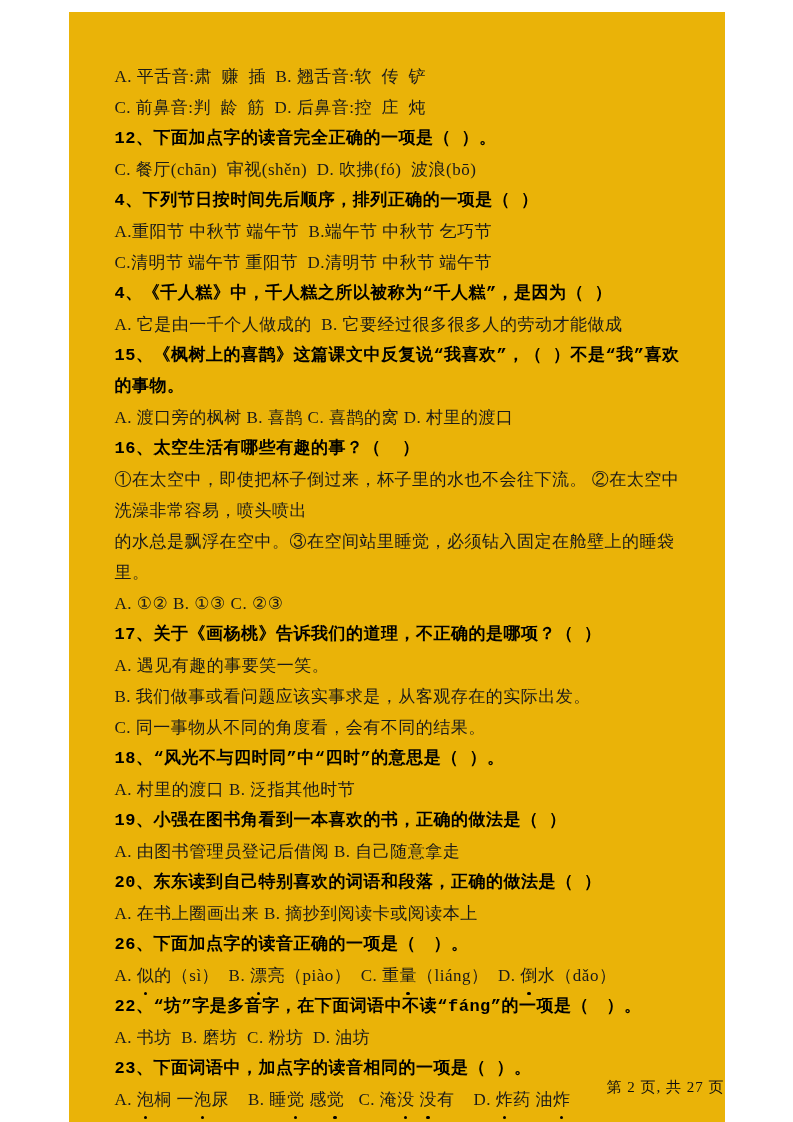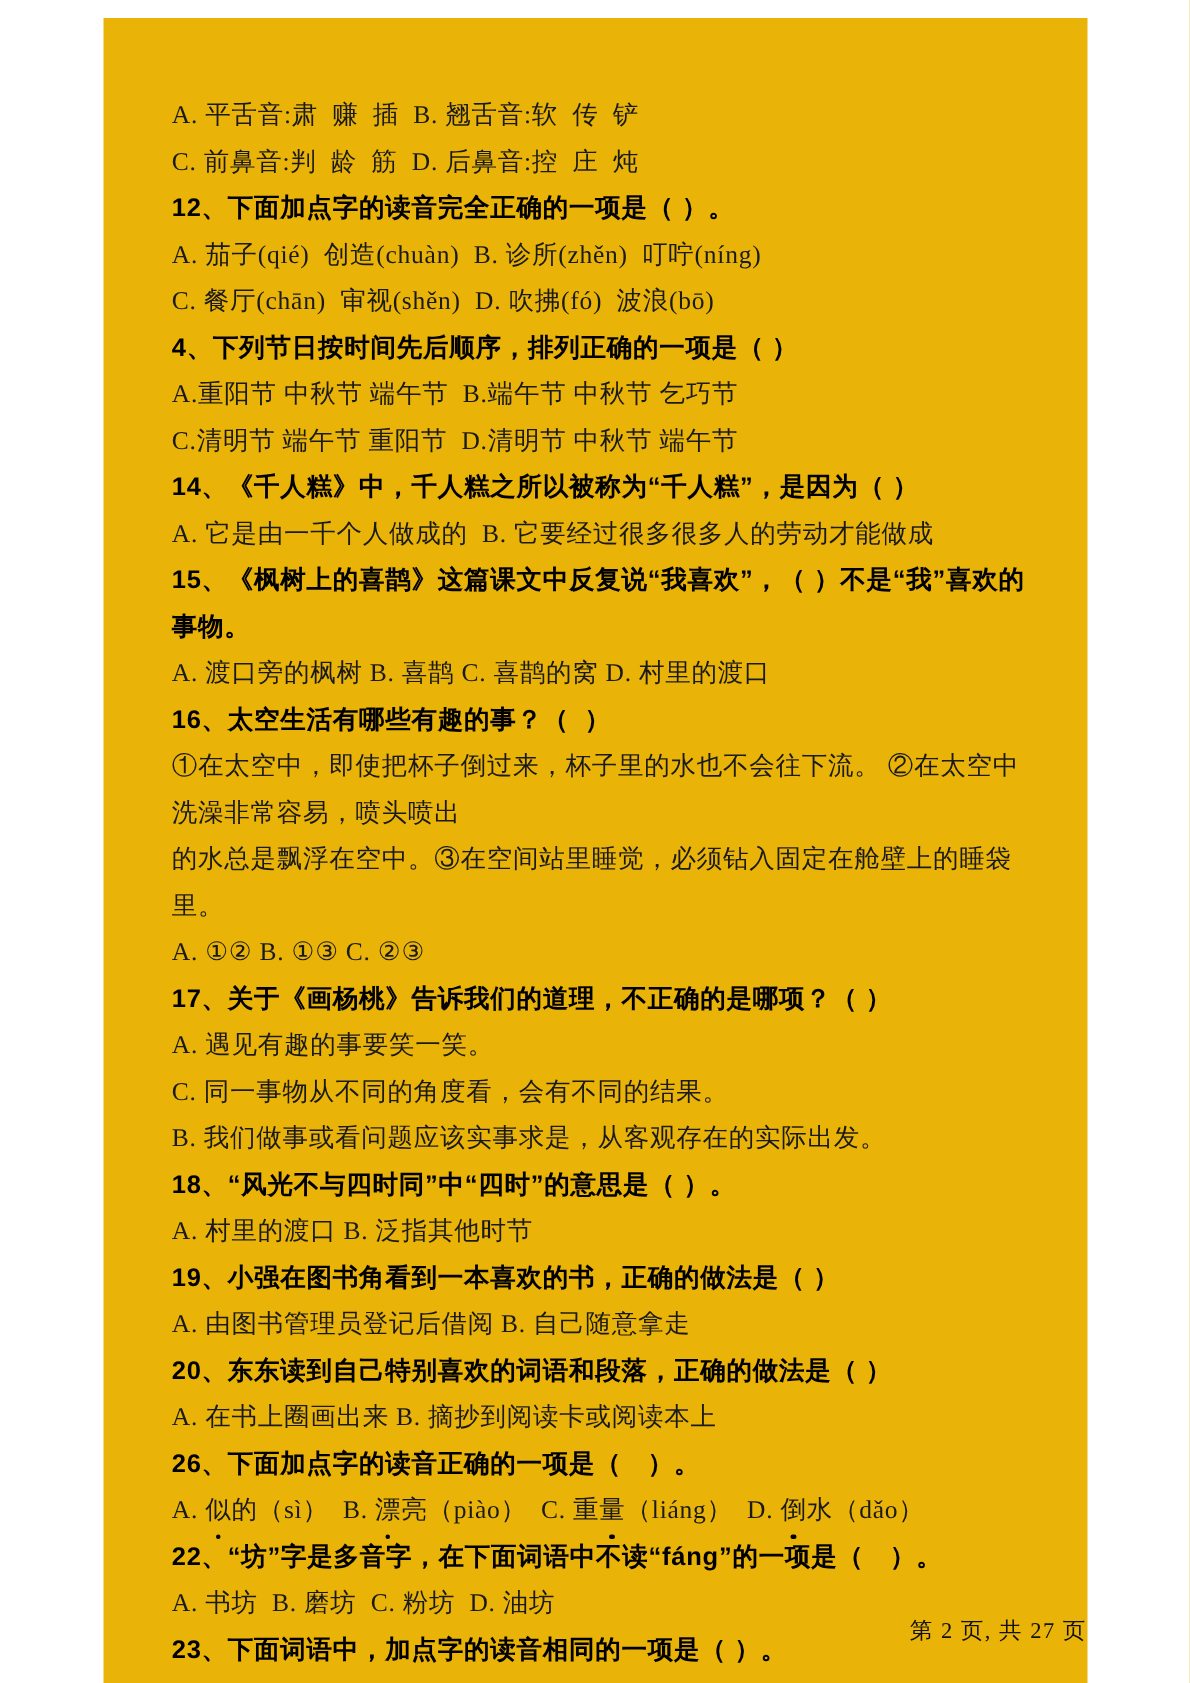--- a/index.html
+++ b/index.html
@@ -17,21 +17,21 @@
     padding: 49px 38px 0 46px;
   }
   .line {
     white-space: pre-wrap;
     font-size: 17px;
     line-height: 31px;
     min-height: 31px;
     letter-spacing: 0.5px;
   }
   .q {
-    font-family: Liberation Sans, sans-serif;
+    font-family: Liberation Mono, monospace;
     font-weight: 700;
     color: #000000;
   }
   .opt {
     font-weight: 400;
     color: #1a1a1a;
   }
   
   .zd { position: relative; display: inline-block; }
   .zd::after {
@@ -57,37 +57,36 @@
   }
 </style>
 </head>
 <body>
 
 <div class="page">
   <div class="content">
       <div class="line opt"><span>A. 平舌音:肃  赚  插  B. 翘舌音:软  传  铲</span></div>
       <div class="line opt"><span>C. 前鼻音:判  龄  筋  D. 后鼻音:控  庄  炖</span></div>
       <div class="line q"><span>12、下面加点字的读音完全正确的一项是（ ）。</span></div>
-      <div class="line opt"><span>A. 茄子(qié)  创造(chuàn)  B. 诊所(zhěn)  叮咛(níng)</span></div>
       <div class="line opt"><span>C. 餐厅(chān)  审视(shěn)  D. 吹拂(fó)  波浪(bō)</span></div>
       <div class="line q"><span>4、下列节日按时间先后顺序，排列正确的一项是（ ）</span></div>
       <div class="line opt"><span>A.重阳节 中秋节 端午节  B.端午节 中秋节 乞巧节</span></div>
       <div class="line opt"><span>C.清明节 端午节 重阳节  D.清明节 中秋节 端午节</span></div>
-      <div class="line q"><span>14、《千人糕》中，千人糕之所以被称为“千人糕”，是因为（ ）</span></div>
+      <div class="line q"><span>4、《千人糕》中，千人糕之所以被称为“千人糕”，是因为（ ）</span></div>
       <div class="line opt"><span>A. 它是由一千个人做成的  B. 它要经过很多很多人的劳动才能做成</span></div>
       <div class="line q"><span>15、《枫树上的喜鹊》这篇课文中反复说“我喜欢”，（ ）不是“我”喜欢的事物。</span></div>
       <div class="line opt"><span>A. 渡口旁的枫树 B. 喜鹊 C. 喜鹊的窝 D. 村里的渡口</span></div>
       <div class="line q"><span>16、太空生活有哪些有趣的事？（  ）</span></div>
       <div class="line opt"><span>①在太空中，即使把杯子倒过来，杯子里的水也不会往下流。 ②在太空中洗澡非常容易，喷头喷出</span></div>
       <div class="line opt"><span>的水总是飘浮在空中。③在空间站里睡觉，必须钻入固定在舱壁上的睡袋里。</span></div>
       <div class="line opt"><span>A. ①② B. ①③ C. ②③</span></div>
       <div class="line q"><span>17、关于《画杨桃》告诉我们的道理，不正确的是哪项？（ ）</span></div>
       <div class="line opt"><span>A. 遇见有趣的事要笑一笑。</span></div>
+      <div class="line opt"><span>B. 我们做事或看问题应该实事求是，从客观存在的实际出发。</span></div>
       <div class="line opt"><span>C. 同一事物从不同的角度看，会有不同的结果。</span></div>
-      <div class="line opt"><span>B. 我们做事或看问题应该实事求是，从客观存在的实际出发。</span></div>
       <div class="line q"><span>18、“风光不与四时同”中“四时”的意思是（ ）。</span></div>
       <div class="line opt"><span>A. 村里的渡口 B. 泛指其他时节</span></div>
       <div class="line q"><span>19、小强在图书角看到一本喜欢的书，正确的做法是（ ）</span></div>
       <div class="line opt"><span>A. 由图书管理员登记后借阅 B. 自己随意拿走</span></div>
       <div class="line q"><span>20、东东读到自己特别喜欢的词语和段落，正确的做法是（ ）</span></div>
       <div class="line opt"><span>A. 在书上圈画出来 B. 摘抄到阅读卡或阅读本上</span></div>
       <div class="line q"><span>26、下面加点字的读音正确的一项是（　）。</span></div>
       <div class="line opt"><span>A. </span><span class="zd">似</span><span>的（sì）  B. </span><span class="zd">漂</span><span>亮（piào）  C. 重</span><span class="zd">量</span><span>（liáng）  D. </span><span class="zd">倒</span><span>水（dǎo）</span></div>
       <div class="line q"><span>22、“坊”字是多音字，在下面词语中不读“fáng”的一项是（　）。</span></div>
       <div class="line opt"><span>A. 书坊  B. 磨坊  C. 粉坊  D. 油坊</span></div>

